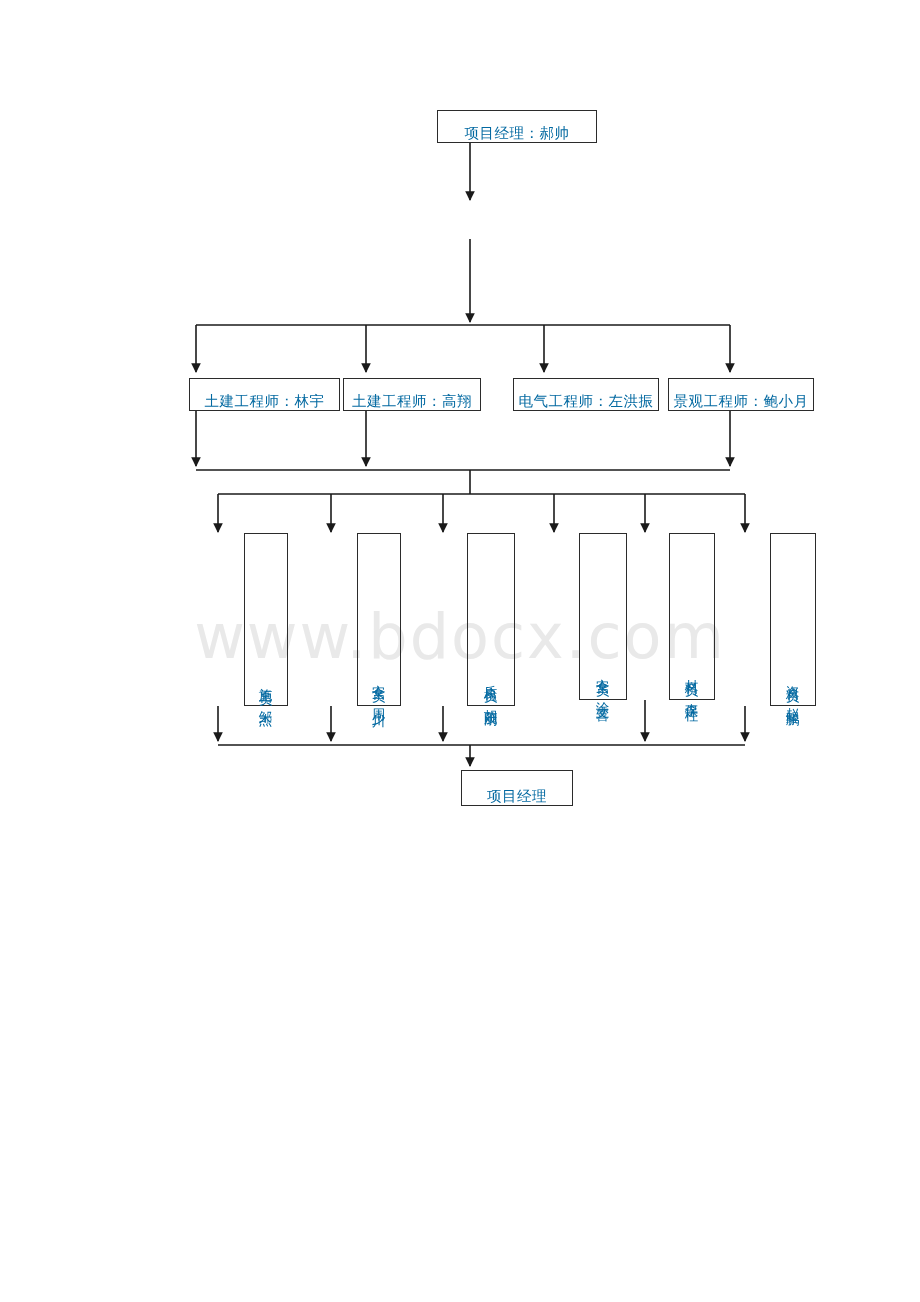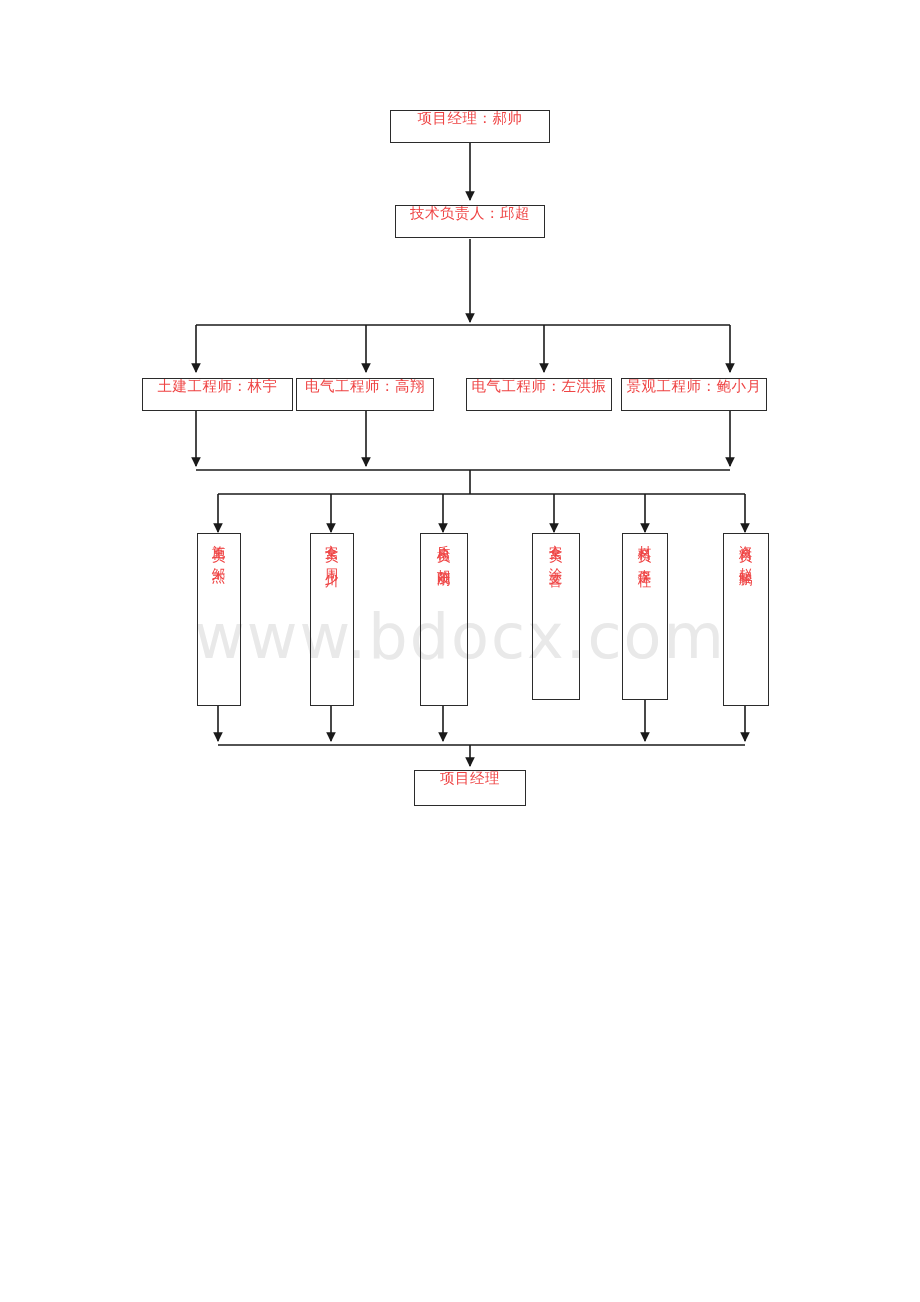--- a/index.html
+++ b/index.html
@@ -18,24 +18,25 @@
     background: #ffffff;
     overflow: hidden;
   }
   
   .node {
     position: absolute;
     box-sizing: border-box;
     border: 1px solid #2b2b2b;
     background: transparent;
     display: flex;
-    align-items: flex-start;
+    align-items: flex-end;
     justify-content: center;
-    color: #ef4444;
+    color: #0369a1;
     z-index: 3;
+    margin-left: 47px;
   }
   .node .label {
     display: block;
     white-space: nowrap;
     letter-spacing: 0.5px;
   }
   
   .node.h {
     font-size: 14.5px;
     line-height: 1.1;
@@ -125,29 +126,26 @@
       <line x1="218" y1="745" x2="745" y2="745" stroke-width="1.4"></line>
 
       <line x1="470" y1="745" x2="470" y2="766" marker-end="url(#ah)"></line>
     </g>
   </svg>
 
   <div class="node h" style="left:390px; top:110px; width:160px; height:33px;">
     <span class="label">项目经理：郝帅</span>
   </div>
 
-  <div class="node h" style="left:395px; top:205px; width:150px; height:33px;">
-    <span class="label">技术负责人：邱超</span>
-  </div>
 
   <div class="node h" style="left:142px; top:378px; width:151px; height:33px;">
     <span class="label">土建工程师：林宇</span>
   </div>
   <div class="node h" style="left:296px; top:378px; width:138px; height:33px;">
-    <span class="label">电气工程师：高翔</span>
+    <span class="label">土建工程师：高翔</span>
   </div>
   <div class="node h" style="left:466px; top:378px; width:146px; height:33px;">
     <span class="label">电气工程师：左洪振</span>
   </div>
   <div class="node h" style="left:621px; top:378px; width:146px; height:33px;">
     <span class="label">景观工程师：鲍小月</span>
   </div>
 
   <div class="node v" style="left:197px; top:533px; width:44px; height:173px;">
     <span class="label">施工员：邹杰</span>

